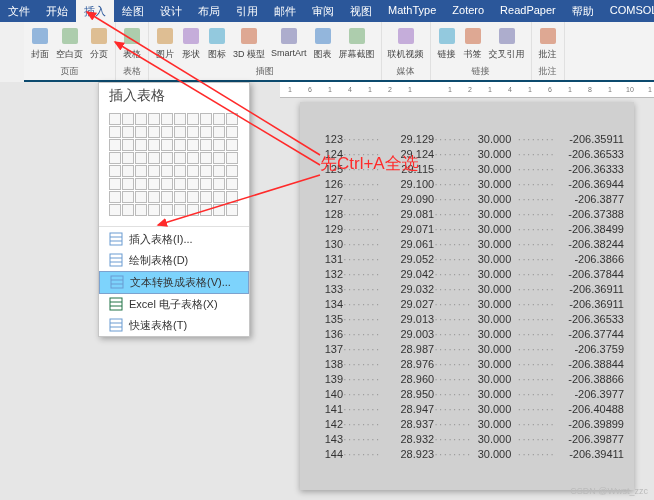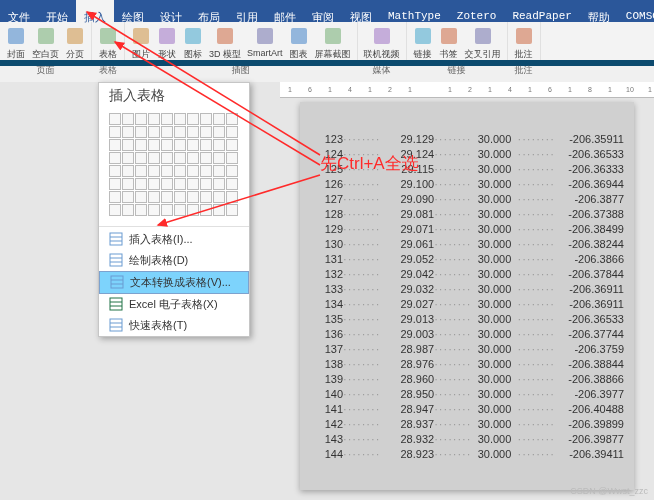--- a/index.html
+++ b/index.html
@@ -1,20 +1,20 @@
 <!DOCTYPE html>
 <html><head>
 <meta charset="utf-8">
 <style>
 * { margin: 0; padding: 0; box-sizing: border-box; font-family: "Microsoft YaHei", sans-serif; }
 body { width: 654px; height: 500px; overflow: hidden; background: #f0f0f0; position: relative; }
 .tabs { background: #2b579a; color: #fff; display: flex; height: 22px; font-size: 11px; }
-.tab { padding: 10px 8px; cursor: pointer; white-space: nowrap; font-family: Liberation Mono, monospace; }
+.tab { padding: 4px 8px; cursor: pointer; white-space: nowrap; }
 .tab.active { background: #f3f3f3; color: #2b579a; }
-.ribbon { background: #f3f3f3; border-bottom: 6px solid #0c4a6e; display: flex; height: 44px; }
+.ribbon { background: #f3f3f3; border-bottom: 2px solid #0c4a6e; display: flex; height: 60px; margin-left: 24px; }
 .group { display: flex; flex-direction: column; align-items: center; border-right: 1px solid #e0e0e0; padding: 2px 4px; position: relative; }
 .group-items { display: flex; gap: 2px; flex: 1; }
 .group-label { font-size: 9px; color: #666; margin-top: 1px; }
 .ritem { display: flex; flex-direction: column; align-items: center; font-size: 9px; color: #444; padding: 2px; cursor: pointer; }
 .ritem .icon { width: 20px; height: 20px; margin-bottom: 2px; }
 .table-dropdown { position: absolute; top: 82px; left: 98px; background: #fff; border: 1px solid #c6c6c6; box-shadow: 2px 2px 6px rgba(0,0,0,0.3); width: 152px; z-index: 100; }
 .dd-title { font-size: 14px; padding: 4px 10px; color: #444; }
 .grid-picker { display: grid; grid-template-columns: repeat(10, 12px); grid-template-rows: repeat(8, 12px); gap: 1px; padding: 4px 10px 8px; }
 .grid-picker div { border: 1px solid #bbb; background: #f7f7f7; }
 .dd-sep { height: 1px; background: #e0e0e0; margin: 2px 0; }

